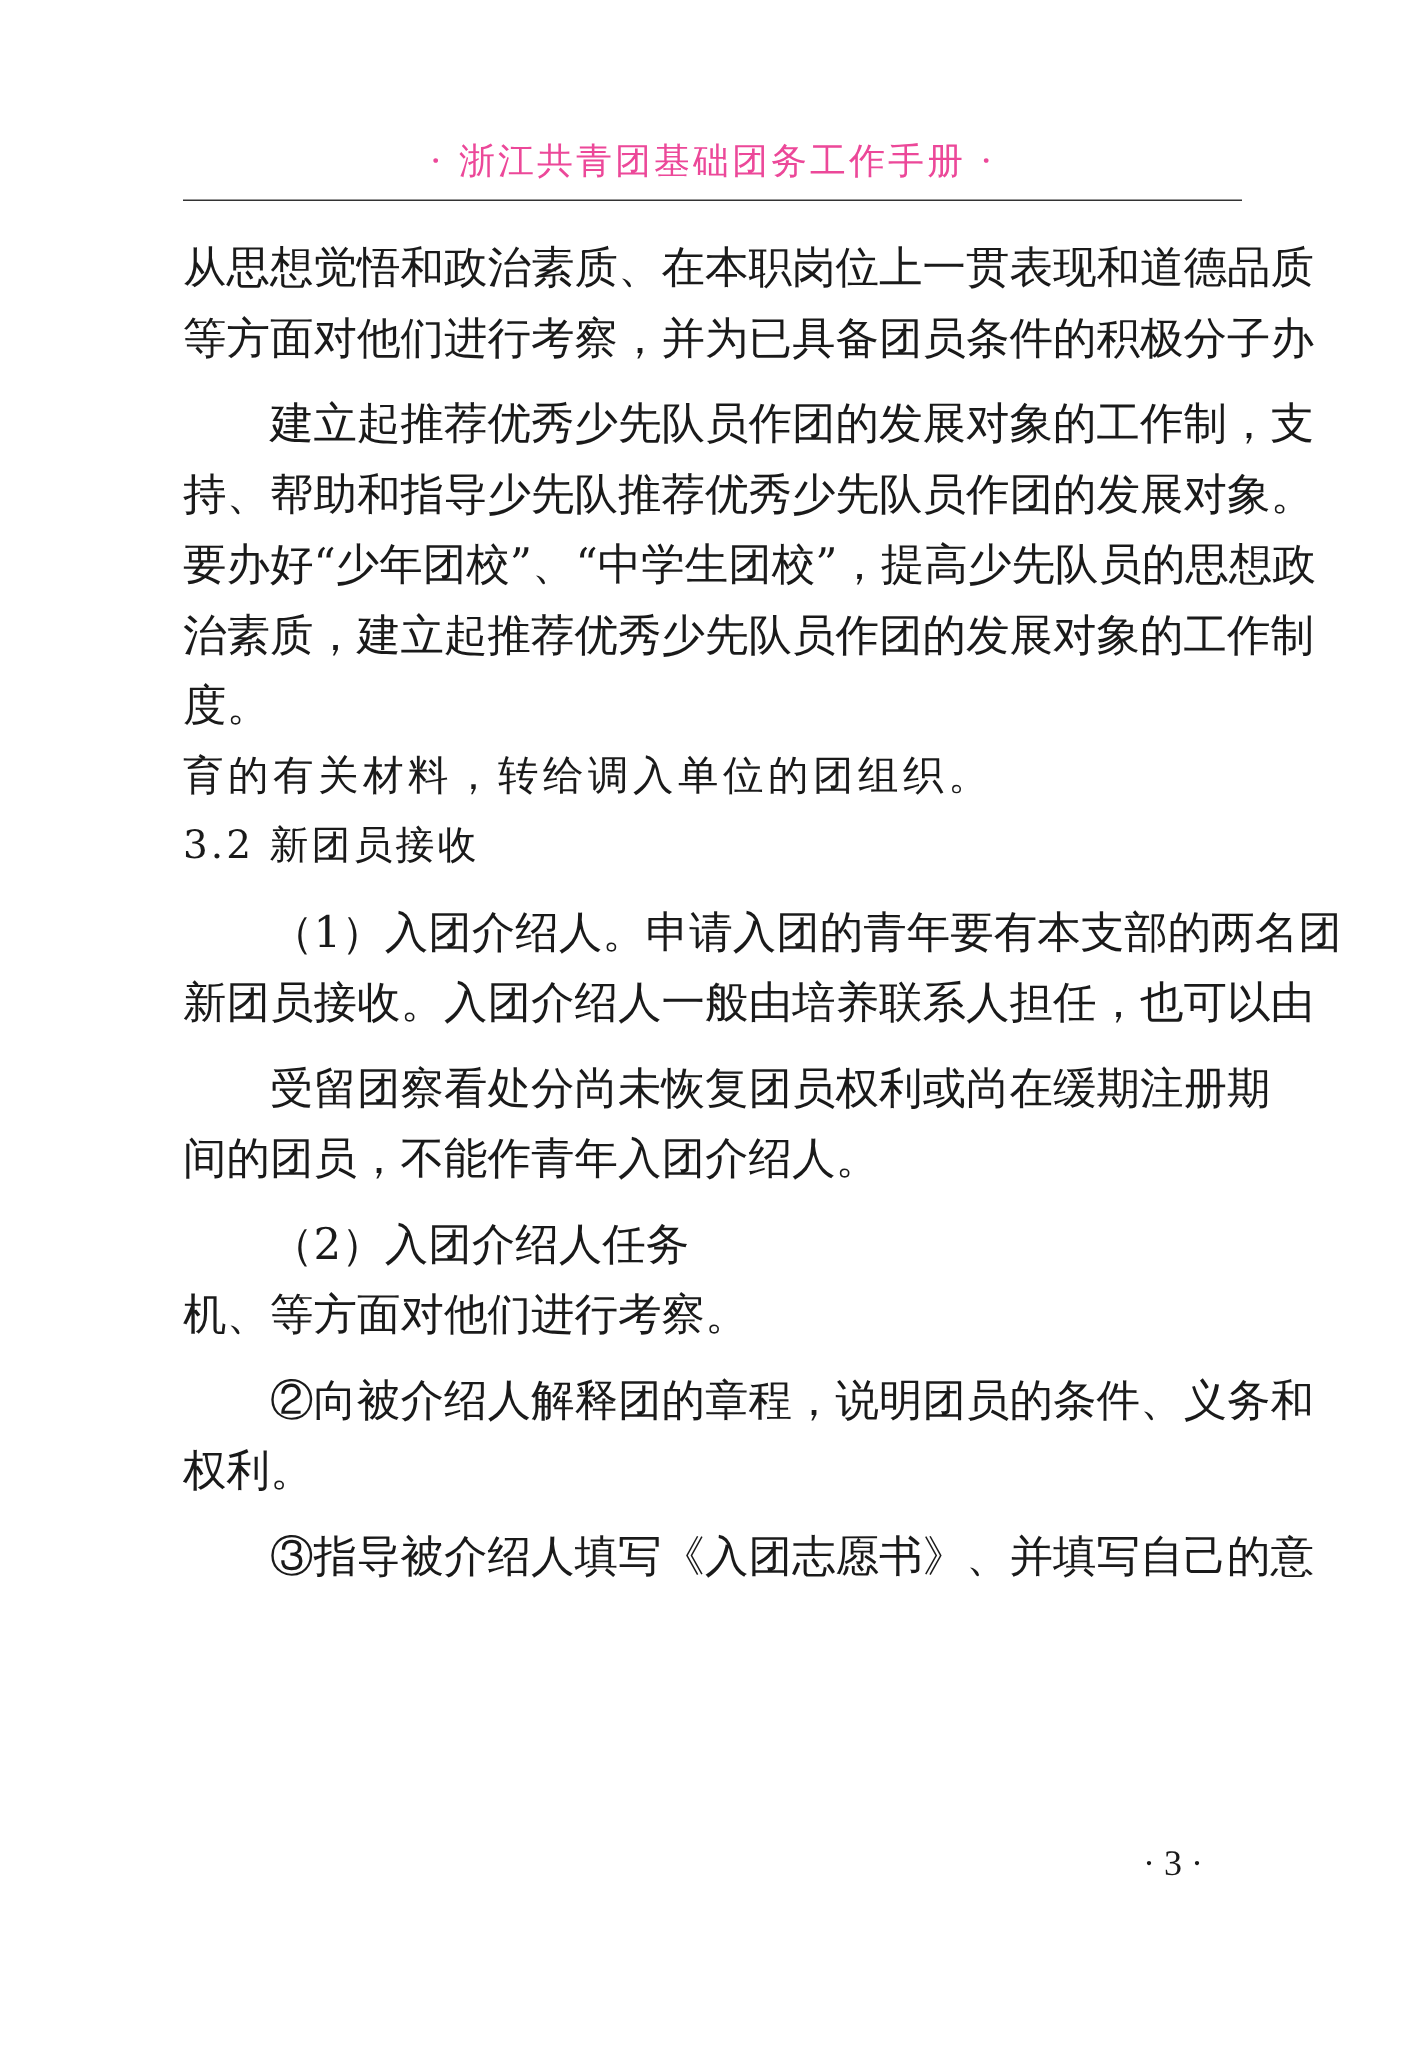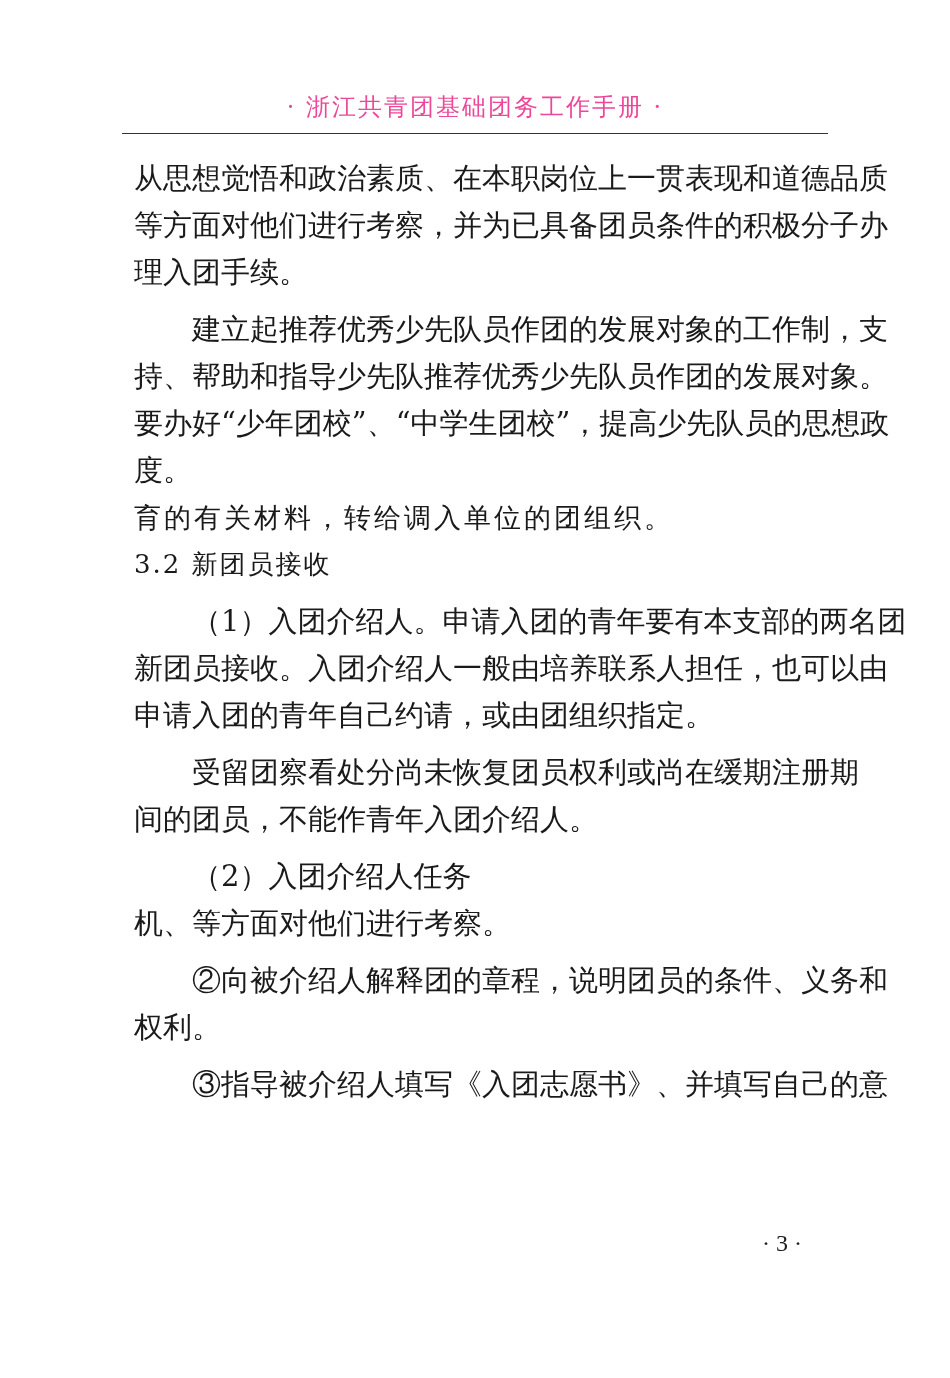--- a/index.html
+++ b/index.html
@@ -38,21 +38,20 @@
       left: 0;
       width: 706px;
       height: 0;
       border-top: 1.5px solid #333;
     }
     .body {
       position: absolute;
       top: 155px;
       left: 0;
       width: 706px;
-      margin-left: 12px;
     }
     .line {
       height: 47px;
       line-height: 47px;
       font-size: 29px;
       white-space: nowrap;
       text-align: justify;
       text-align-last: justify;
       letter-spacing: 0;
     }
@@ -91,43 +90,42 @@
 <div class="page">
 
   <div class="running-header">· 浙江共青团基础团务工作手册 ·</div>
   <div class="header-rule"></div>
 
   <div class="body">
 
     <div>
       <div class="line">从思想觉悟和政治素质、在本职岗位上一贯表现和道德品质</div>
       <div class="line">等方面对他们进行考察，并为已具备团员条件的积极分子办</div>
-      <div class="line last">理入团手续。</div>
     </div>
 
     <div>
       <div class="line indent gap-before">建立起推荐优秀少先队员作团的发展对象的工作制，支</div>
       <div class="line">持、帮助和指导少先队推荐优秀少先队员作团的发展对象。</div>
       <div class="line">要办好“少年团校”、“中学生团校”，提高少先队员的思想政</div>
+      <div class="line">治素质，建立起推荐优秀少先队员作团的发展对象的工作制</div>
       <div class="line last">度。</div>
     </div>
 
 
     <div>
       <div class="line last light">育的有关材料，转给调入单位的团组织。</div>
     </div>
 
     <div>
       <div class="line last heading">3.2 新团员接收</div>
     </div>
 
     <div>
       <div class="line indent gap-before">（1）入团介绍人。申请入团的青年要有本支部的两名团</div>
       <div class="line">新团员接收。入团介绍人一般由培养联系人担任，也可以由</div>
-      <div class="line last">申请入团的青年自己约请，或由团组织指定。</div>
     </div>
 
     <div>
       <div class="line indent gap-before">受留团察看处分尚未恢复团员权利或尚在缓期注册期</div>
       <div class="line last">间的团员，不能作青年入团介绍人。</div>
     </div>
 
     <div>
       <div class="line indent last gap-before">（2）入团介绍人任务</div>
     </div>

